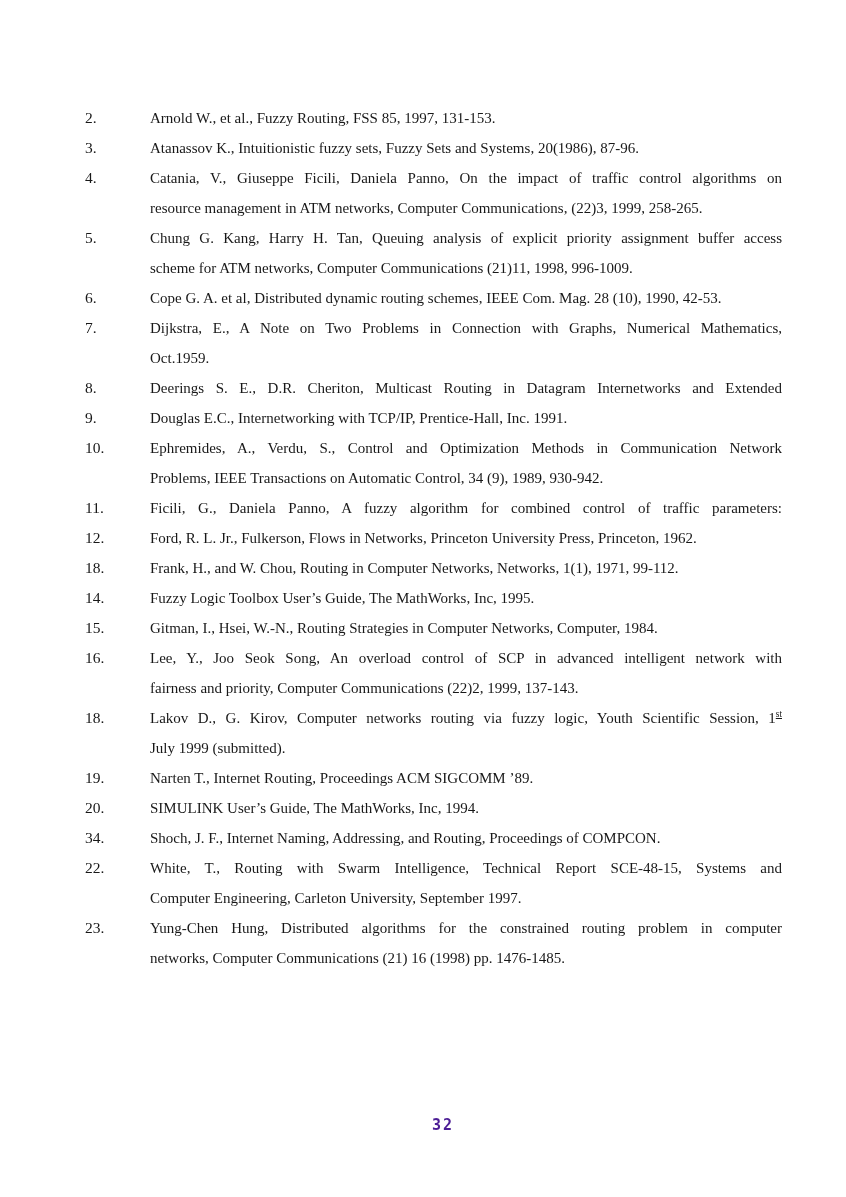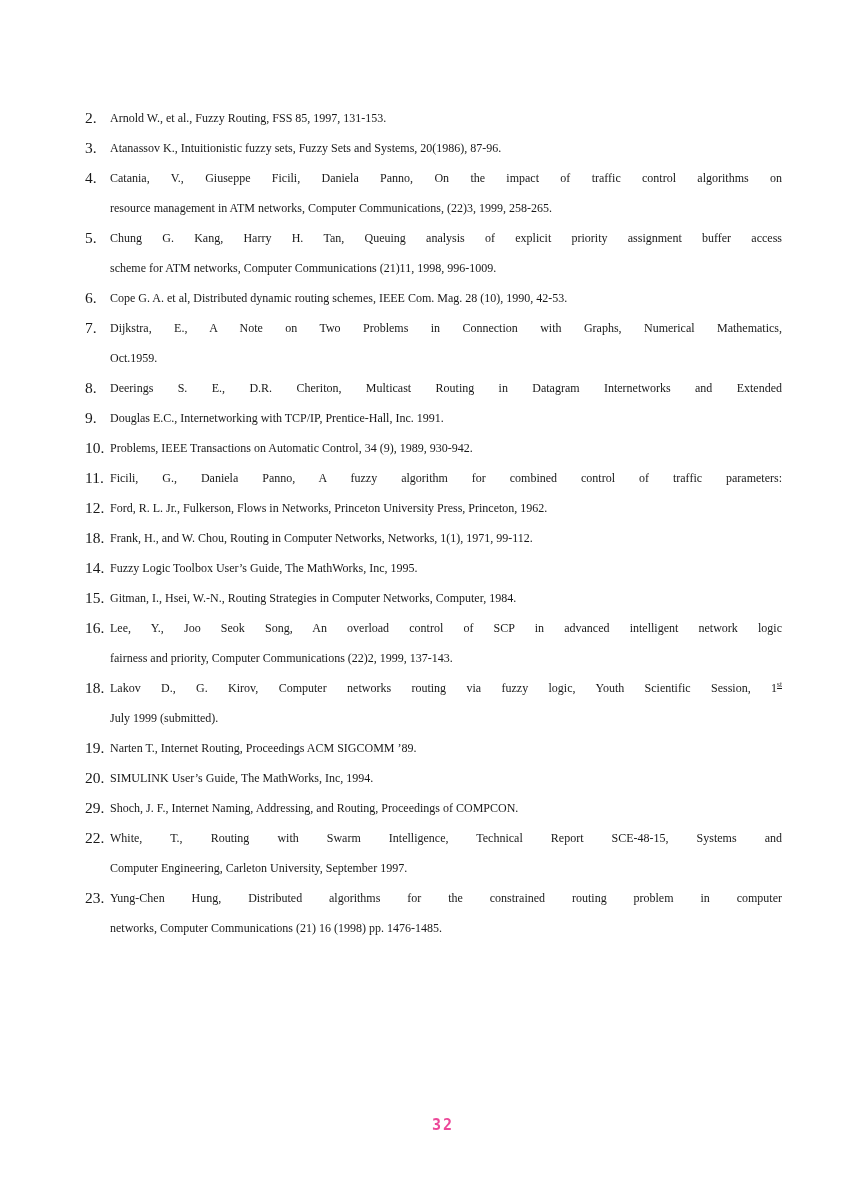--- a/index.html
+++ b/index.html
@@ -35,22 +35,23 @@
     width: 25px;
     font-size: 15.5px;
     line-height: 30px;
     white-space: nowrap;
   }
   .ref-body {
     flex: 0 0 672px;
     width: 672px;
   }
   .line {
-    font-size: 12px;
+    font-size: 15px;
     line-height: 30px;
+    margin-left: 40px;
   }
   
   .line.jfull {
     text-align: justify;
     text-align-last: justify;
     white-space: nowrap;
   }
   sup {
     font-size: 0.62em;
     line-height: 0;
@@ -62,21 +63,21 @@
     top: 1116px;
     left: 0;
     width: 846px;
     box-sizing: border-box;
     padding-left: 40px;
     text-align: center;
     font-family: "DejaVu Sans Mono", monospace;
     font-weight: bold;
     font-size: 15px;
     letter-spacing: 2px;
-    color: #ec4899;
+    color: #4c1d95;
   }
 </style>
 </head>
 <body>
 
 <div class="page">
   <div class="ref-list" id="ref-list">
       <div class="ref-item">
     <span class="ref-num">2.</span>
     <div class="ref-body">
@@ -124,20 +125,21 @@
   </div>
       <div class="ref-item">
     <span class="ref-num">9.</span>
     <div class="ref-body">
           <div class="line"><span>Douglas E.C., Internetworking with TCP/IP, Prentice-Hall, Inc. 1991.</span></div>
         </div>
   </div>
       <div class="ref-item">
     <span class="ref-num">10.</span>
     <div class="ref-body">
+          <div class="line jfull"><span>Ephremides, A., Verdu, S., Control and Optimization Methods in Communication Network</span></div>
           <div class="line"><span>Problems, IEEE Transactions on Automatic Control, 34 (9), 1989, 930-942.</span></div>
         </div>
   </div>
       <div class="ref-item">
     <span class="ref-num">11.</span>
     <div class="ref-body">
           <div class="line jfull"><span>Ficili, G., Daniela Panno, A fuzzy algorithm for combined control of traffic parameters:</span></div>
         </div>
   </div>
       <div class="ref-item">
@@ -160,21 +162,21 @@
   </div>
       <div class="ref-item">
     <span class="ref-num">15.</span>
     <div class="ref-body">
           <div class="line"><span>Gitman, I., Hsei, W.-N., Routing Strategies in Computer Networks, Computer, 1984.</span></div>
         </div>
   </div>
       <div class="ref-item">
     <span class="ref-num">16.</span>
     <div class="ref-body">
-          <div class="line jfull"><span>Lee, Y., Joo Seok Song, An overload control of SCP in advanced intelligent network logic</span></div>
+          <div class="line jfull"><span>Lee, Y., Joo Seok Song, An overload control of SCP in advanced intelligent network with</span></div>
           <div class="line"><span>fairness and priority, Computer Communications (22)2, 1999, 137-143.</span></div>
         </div>
   </div>
       <div class="ref-item">
     <span class="ref-num">18.</span>
     <div class="ref-body">
           <div class="line jfull"><span>Lakov D., G. Kirov, Computer networks routing via fuzzy logic, Youth Scientific Session, 1</span><sup>st</sup></div>
           <div class="line"><span>July 1999 (submitted).</span></div>
         </div>
   </div>
@@ -184,21 +186,21 @@
           <div class="line"><span>Narten T., Internet Routing, Proceedings ACM SIGCOMM ’89.</span></div>
         </div>
   </div>
       <div class="ref-item">
     <span class="ref-num">20.</span>
     <div class="ref-body">
           <div class="line"><span>SIMULINK User’s Guide, The MathWorks, Inc, 1994.</span></div>
         </div>
   </div>
       <div class="ref-item">
-    <span class="ref-num">29.</span>
+    <span class="ref-num">34.</span>
     <div class="ref-body">
           <div class="line"><span>Shoch, J. F., Internet Naming, Addressing, and Routing, Proceedings of COMPCON.</span></div>
         </div>
   </div>
       <div class="ref-item">
     <span class="ref-num">22.</span>
     <div class="ref-body">
           <div class="line jfull"><span>White, T., Routing with Swarm Intelligence, Technical Report SCE-48-15, Systems and</span></div>
           <div class="line"><span>Computer Engineering, Carleton University, September 1997.</span></div>
         </div>

